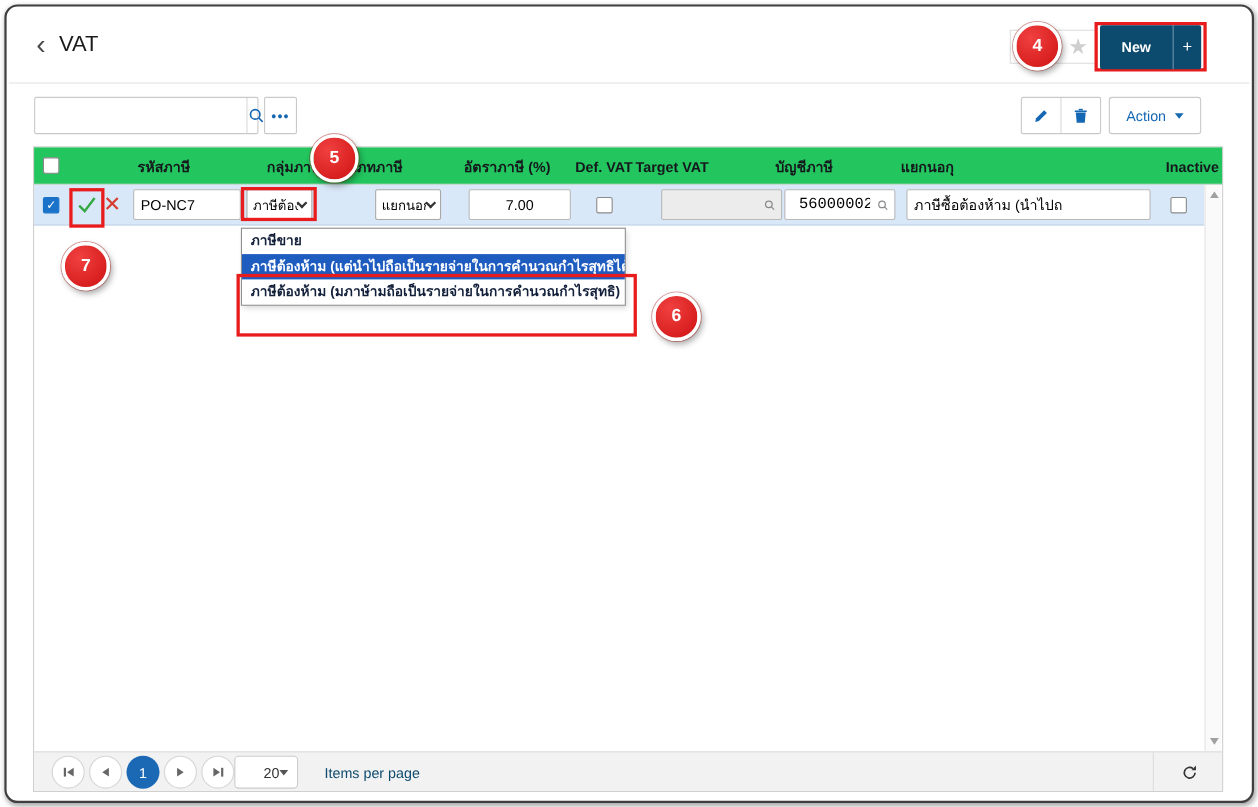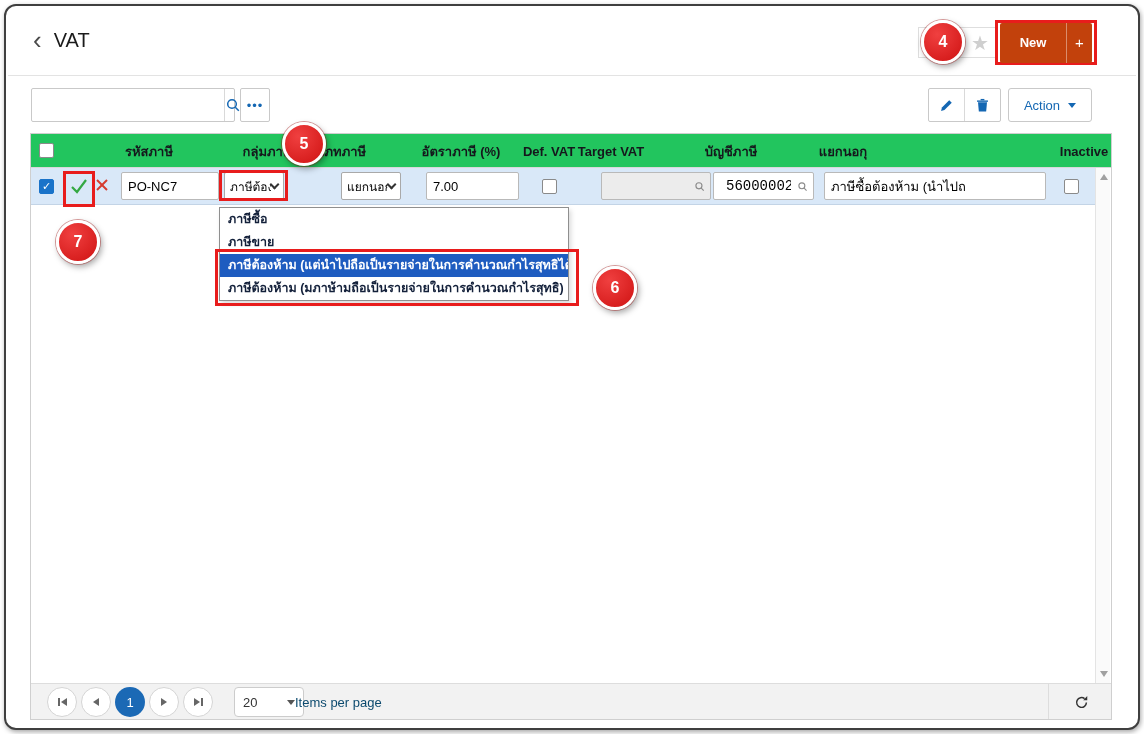--- a/index.html
+++ b/index.html
@@ -23,21 +23,21 @@
   .edit-group { left:928px; top:88px; width:73px; height:34px; border:1px solid #c9c9c9; border-radius:2px; background:#fff; display:flex; }
   .edit-cell { flex:1; display:flex; align-items:center; justify-content:center; cursor:pointer; }
   .edit-cell + .edit-cell { border-left:1px solid #d9d9d9; }
   .action-btn { left:1008px; top:88px; width:84px; height:34px; border:1px solid #c9c9c9; border-radius:3px; background:#fff; color:#1467b3; font-size:13px; display:flex; align-items:center; justify-content:center; gap:8px; cursor:pointer; }
   .caret-down { width:0; height:0; border-left:4px solid transparent; border-right:4px solid transparent; border-top:5px solid #1467b3; }
 
   
   .fav-box { left:918px; top:27px; width:82px; height:31px; border:1px solid #dedede; background:#fff; display:flex; align-items:center; justify-content:flex-end; padding-right:10px; }
   .star { color:#cfcfcf; font-size:20px; line-height:20px; }
   .new-outline { left:995px; top:20px; width:102px; height:45px; border:3px solid #e81c1c; background:#fff; display:flex; align-items:center; justify-content:center; }
-  .new-btn { width:92px; height:40px; background:#c2410c; border-radius:2px; display:flex; color:#fff; font-size:13px; font-weight:bold; cursor:pointer; }
+  .new-btn { width:92px; height:40px; background:#0c4a6e; border-radius:2px; display:flex; color:#fff; font-size:13px; font-weight:bold; cursor:pointer; }
   .new-main { flex:1; display:flex; align-items:center; justify-content:center; }
   .new-plus { width:26px; border-left:1px solid rgba(255,255,255,.4); display:flex; align-items:center; justify-content:center; font-size:15px; font-weight:normal; }
 
   
   .table-box { left:30px; top:133px; width:1082px; height:587px; border:1px solid #cfcfcf; background:#fff; }
   .thead { position:absolute; left:0; top:0; right:0; height:34px; background:#22c55e; border-bottom:1px solid #d8d8d8; }
   .th { position:absolute; top:0; height:34px; display:flex; align-items:center; font-size:13px; font-weight:600; color:#15171c; transform:translateX(-50%); white-space:nowrap; }
   .row { position:absolute; left:0; top:34px; right:16px; height:37px; background:#d9e8f8; border-bottom:1px solid #c3d4e6; }
   .cb { position:absolute; width:15px; height:15px; border:1px solid #8a8a8a; border-radius:2px; background:#fff; cursor:pointer; }
   .cb.checked { background:#1a73c9; border-color:#1a73c9; }
@@ -54,21 +54,21 @@
   .sb-arrow-up { position:absolute; top:6px; left:4px; width:0; height:0; border-left:4px solid transparent; border-right:4px solid transparent; border-bottom:6px solid #a0a0a0; }
   .sb-arrow-dn { position:absolute; bottom:6px; left:4px; width:0; height:0; border-left:4px solid transparent; border-right:4px solid transparent; border-top:6px solid #a0a0a0; }
 
   
   .pagebar { position:absolute; left:0; right:0; bottom:0; height:36px; background:#f2f2f2; border-top:1px solid #ddd; }
   .pg-btn { position:absolute; top:3px; width:30px; height:30px; border-radius:50%; border:1px solid #d5d5d5; background:#fff; display:flex; align-items:center; justify-content:center; gap:1px; cursor:pointer; }
   .pg-current { position:absolute; top:3px; width:30px; height:30px; border-radius:50%; background:#1b69b5; color:#fff; font-size:13px; display:flex; align-items:center; justify-content:center; cursor:pointer; }
   .tri-l { width:0; height:0; border-top:4px solid transparent; border-bottom:4px solid transparent; border-right:6px solid #666; }
   .tri-r { width:0; height:0; border-top:4px solid transparent; border-bottom:4px solid transparent; border-left:6px solid #666; }
   .pg-bar { width:2px; height:8px; background:#666; }
-  .size-select { position:absolute; left:203px; top:3px; width:70px; height:30px; border:1px solid #ccc; border-radius:4px; background:#fff; font-size:13px; color:#333; display:flex; align-items:center; justify-content:space-between; padding:0 8px; cursor:pointer; }
+  .size-select { position:absolute; left:182px; top:3px; width:58px; height:30px; border:1px solid #ccc; border-radius:4px; background:#fff; font-size:13px; color:#333; display:flex; align-items:center; justify-content:flex-end; padding:0 8px; cursor:pointer; }
   .size-caret { width:0; height:0; border-left:4px solid transparent; border-right:4px solid transparent; border-top:5px solid #555; }
   .pg-label { position:absolute; left:264px; top:0; height:36px; display:flex; align-items:center; font-size:13px; color:#0c4a6e; }
   .pg-summary { position:absolute; right:78px; top:0; height:36px; display:flex; align-items:center; font-size:13px; color:#9a9a9a; }
   .pg-vline { position:absolute; right:62px; top:0; bottom:0; width:1px; background:#ddd; }
   .refresh { position:absolute; right:20px; top:8px; width:20px; height:20px; cursor:pointer; display:flex; align-items:center; justify-content:center; }
 
   
   .dropdown { left:219px; top:207px; width:350px; background:#fff; border:1px solid #8f8f8f; z-index:30; box-shadow:2px 3px 5px rgba(0,0,0,.15); }
   .dd-opt { height:23px; line-height:23px; padding:0 8px; font-size:12.5px; font-weight:700; color:#13203a; white-space:nowrap; overflow:hidden; cursor:pointer; }
   .dd-opt.hl { background:#1e5cc0; color:#fff; }
@@ -160,21 +160,21 @@
     </span>
     <input class="cell-input" style="left: 90px; width: 98px;" value="PO-NC7">
     <span class="selectbox" style="left:193px; width:60px;">
       <span style="overflow:hidden;">ภาษีต้องห้</span>
       <span class="chev"></span>
     </span>
     <span class="selectbox" style="left:310px; width:60px;">
       <span style="overflow:hidden;">แยกนอก</span>
       <span class="chev"></span>
     </span>
-    <input class="cell-input" style="left: 395px; width: 93px; text-align: left;" value="7.00">
+    <input class="cell-input" style="left: 395px; width: 93px; text-align: center;" value="7.00">
     <span class="cb" style="left:511px; top:11px;"></span>
     <span class="cell-input lookup disabled" style="left:570px; width:110px;">
       <input style="background: transparent;" value="">
       <svg width="13" height="13" viewBox="0 0 16 16">
           <circle cx="7" cy="7" r="4.3" fill="none" stroke="#8a8a8a" stroke-width="1.6"></circle>
           <line x1="10.3" y1="10.3" x2="13.8" y2="13.8" stroke="#8a8a8a" stroke-width="1.6"></line>
         </svg>
     </span>
     <span class="cell-input lookup" style="left:682px; width:101px;">
       <input value="56000002" style="">
@@ -217,21 +217,20 @@
     <span class="refresh">
       <svg width="17" height="17" viewBox="0 0 16 16">
           <path d="M12.6 8a4.6 4.6 0 1 1-1.7-3.6" fill="none" stroke="#333" stroke-width="1.4"></path>
           <path d="M13.4 1.8v4H9.6z" fill="#333"></path>
         </svg>
     </span>
   </div>
 </div>
 
 <div class="abs dropdown">
-  <div class="dd-opt">ภาษีซื้อ</div>
   <div class="dd-opt">ภาษีขาย</div>
   <div class="dd-opt hl">ภาษีต้องห้าม (แต่นำไปถือเป็นรายจ่ายในการคำนวณกำไรสุทธิได้)</div>
   <div class="dd-opt">ภาษีต้องห้าม (มภาษ้ามถือเป็นรายจ่ายในการคำนวณกำไรสุทธิ)</div>
 </div>
 
 <div class="redrect" style="left:63px; top:171px; width:32px; height:36px;"></div>
 <div class="redrect" style="left:219px; top:170px; width:69px; height:31px;"></div>
 <div class="redrect" style="left:215px; top:249px; width:364px; height:57px;"></div>
 
 <div class="callout" style="left:921px; top:20px;">4</div>

